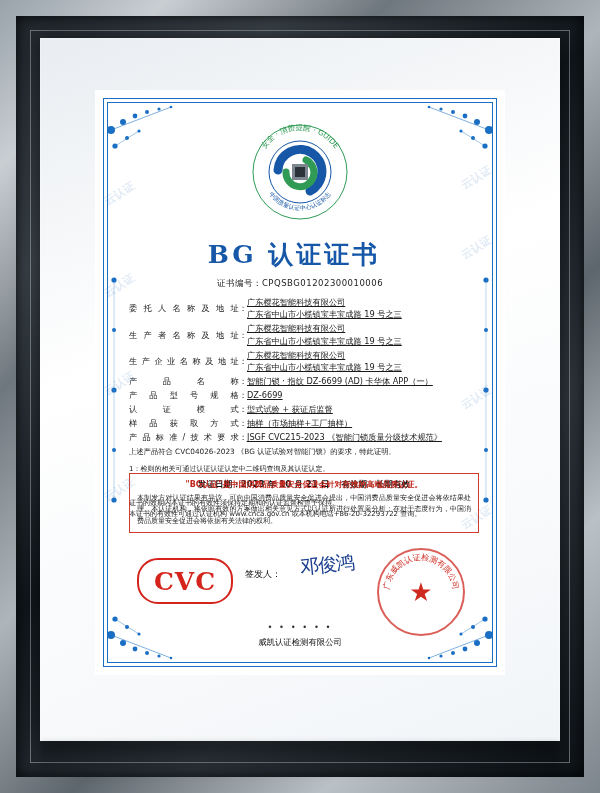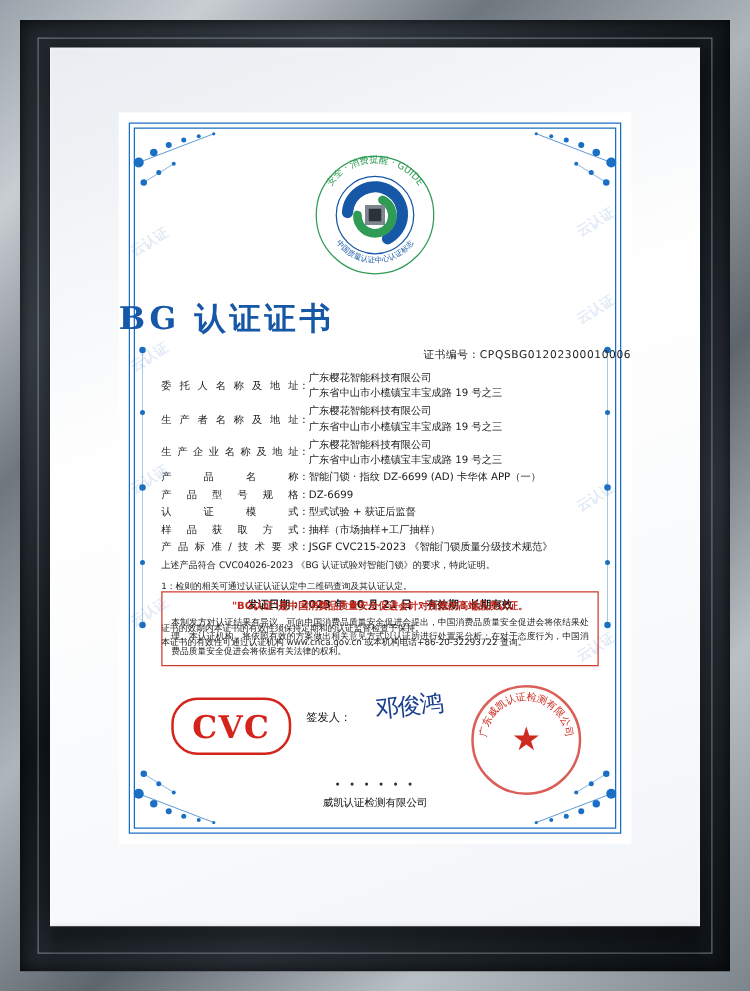--- a/index.html
+++ b/index.html
@@ -57,40 +57,40 @@
   
   .emblem{
     position:absolute;left:50%;top:26px;transform:translateX(-50%);
     width:112px;height:112px;text-align:center;
   }
   .emblem .ring-text{
     position:absolute;left:0;top:0;width:112px;height:112px;
   }
   
   .title{
-    position:absolute;top:148px;left:0;right:12px;
+    position:absolute;top:148px;left:0;right:12px;text-align:center;
     font-family:"DejaVu Serif","Liberation Serif",serif;
     font-weight:bold;font-size:25px;letter-spacing:3px;color:#1657a8;
   }
   .cert-no{
-    position:absolute;top:188px;left:0;right:0;text-align:right;
+    position:absolute;top:188px;left:0;right:0;text-align:center;
     font-size:8.5px;color:#222;letter-spacing:.5px;
   }
   
   .fields{
     position:absolute;top:206px;left:34px;right:26px;
     font-size:8.2px;color:#1a1a1a;line-height:1.52;
   }
   .row{display:flex;align-items:center;margin-bottom:1.5px;}
   .lbl{
     width:110px;flex:0 0 110px;text-align:justify;text-align-last:justify;
     letter-spacing:.2px;
   }
   .sep{width:8px;flex:0 0 8px;text-align:center;}
-  .val{flex:1;}
+  .val{flex:1;text-decoration:underline;}
   .val-lines div{white-space:nowrap;}
   .note{
     margin-top:3px;font-size:7.3px;line-height:1.5;color:#222;
   }
   .valid{
     margin-top:4px;font-size:8.6px;font-weight:bold;color:#111;text-align:center;
   }
   .smallnote{
     margin-top:6px;font-size:7px;line-height:1.55;color:#222;
   }

